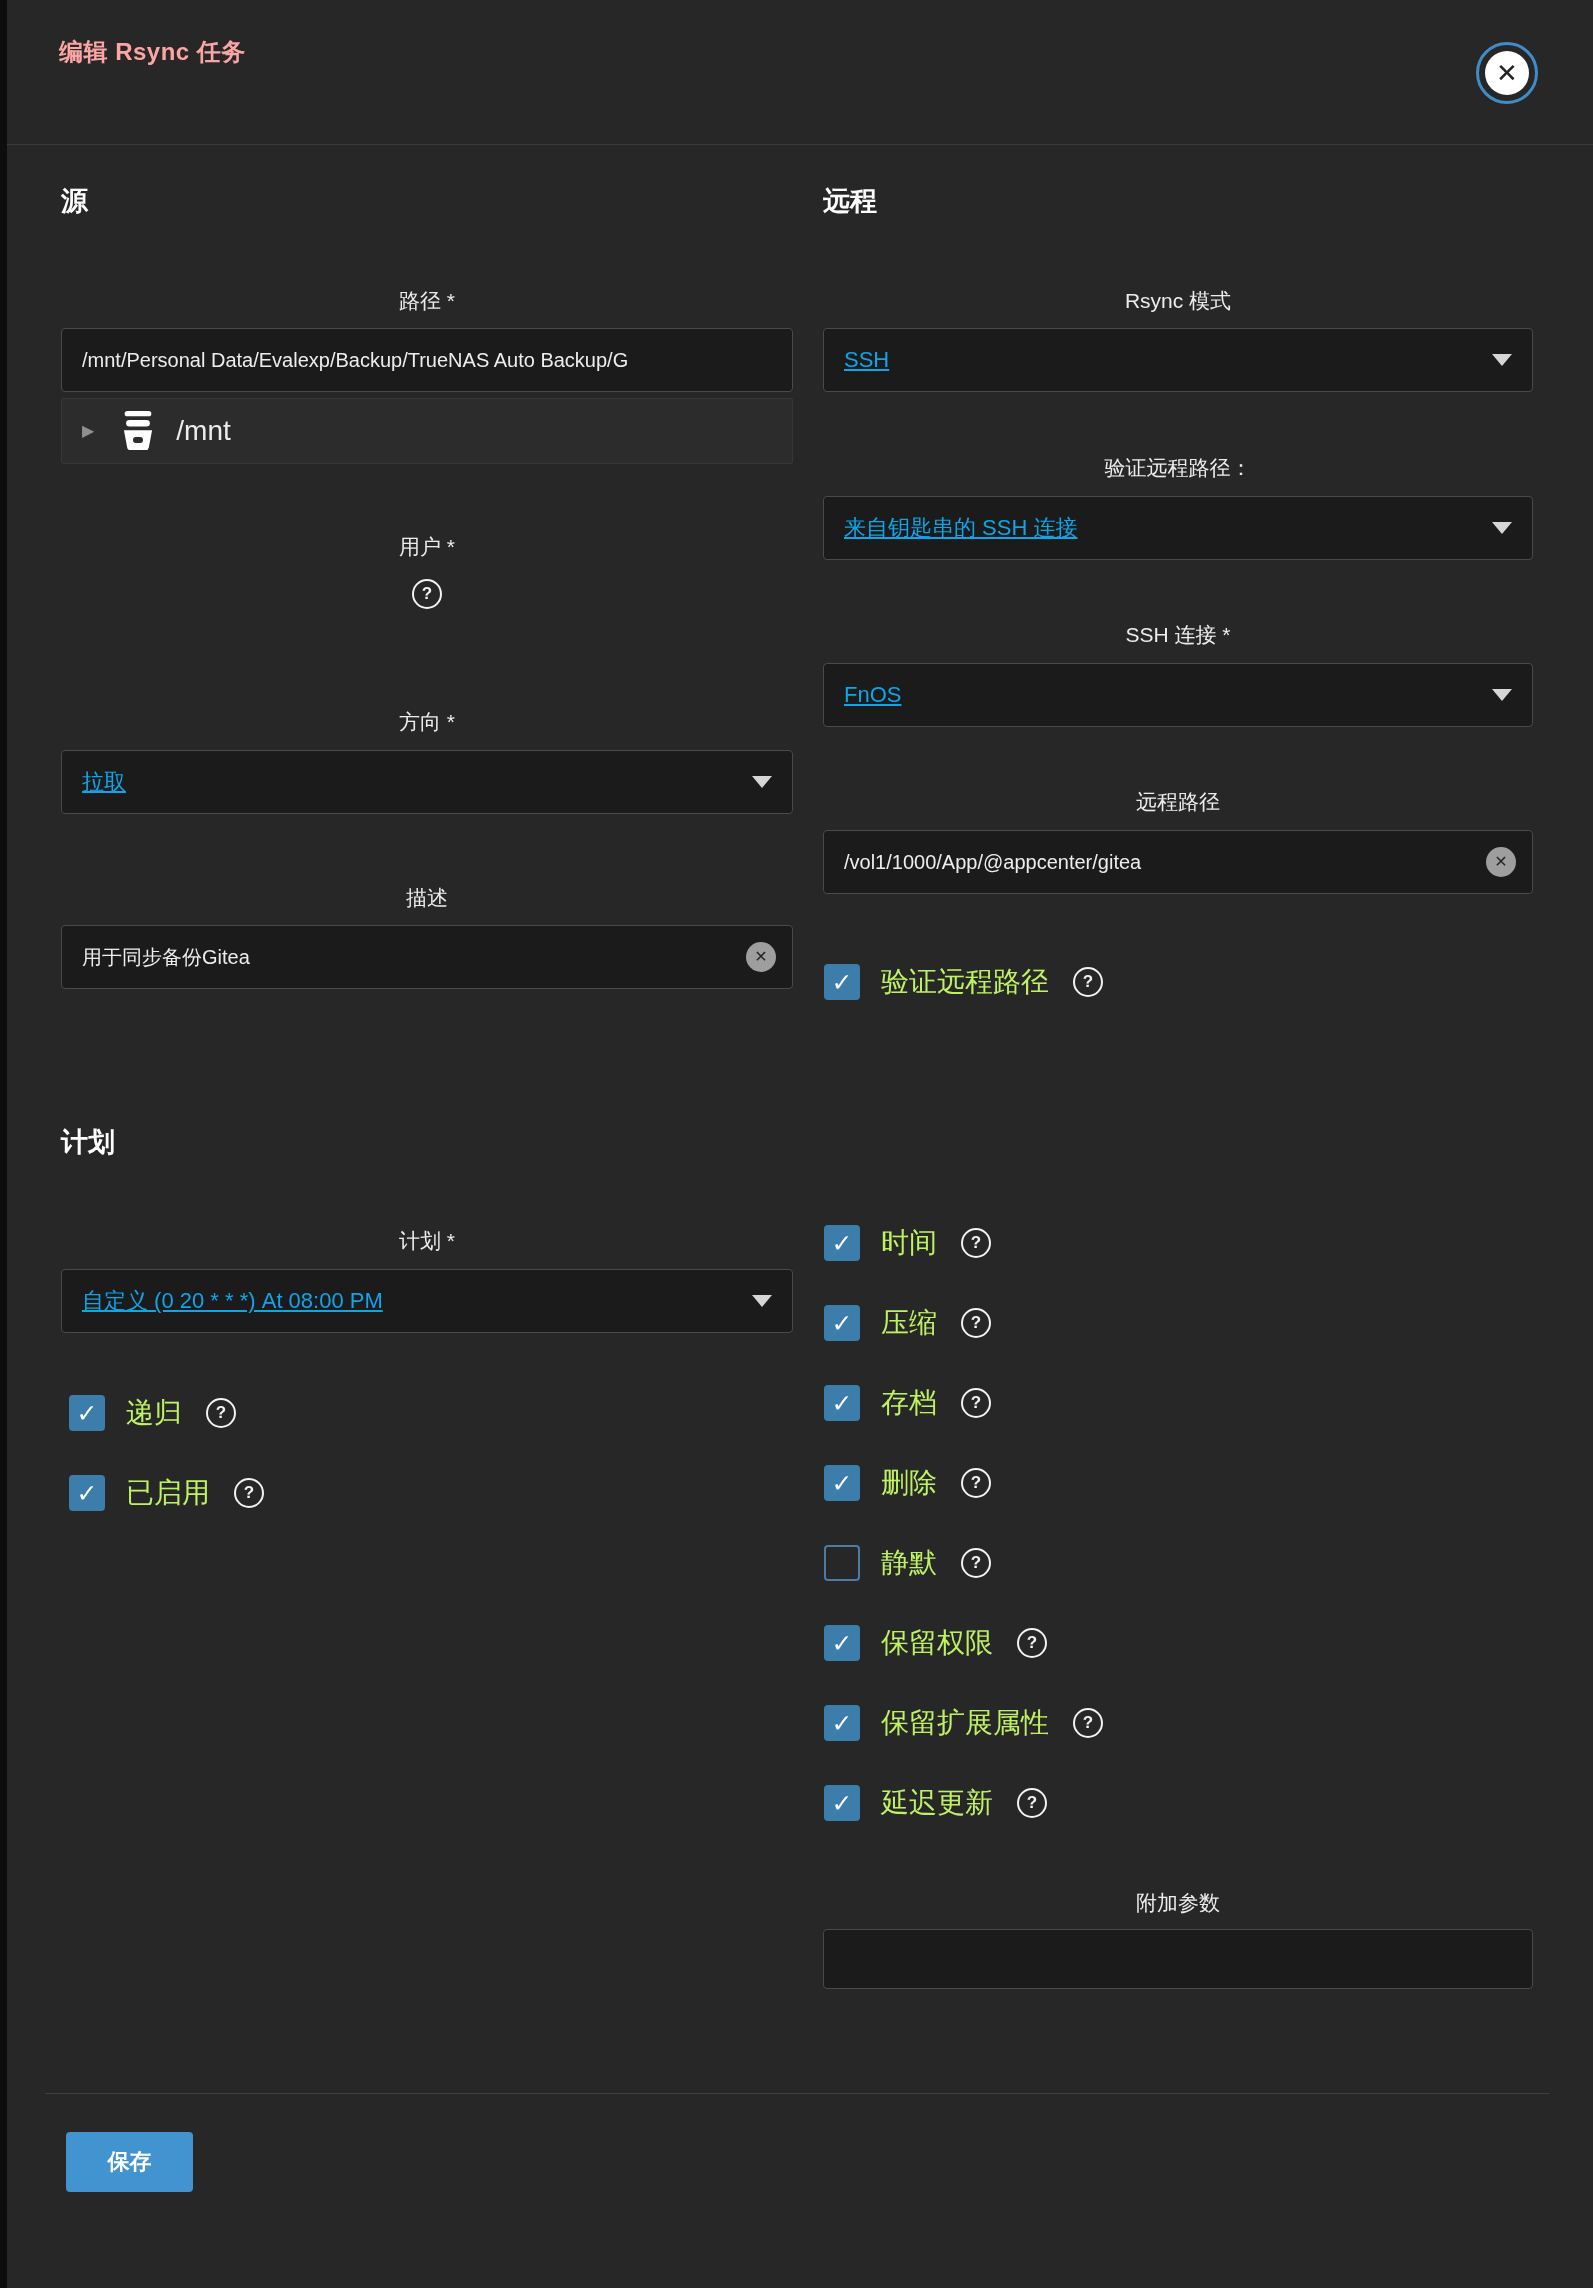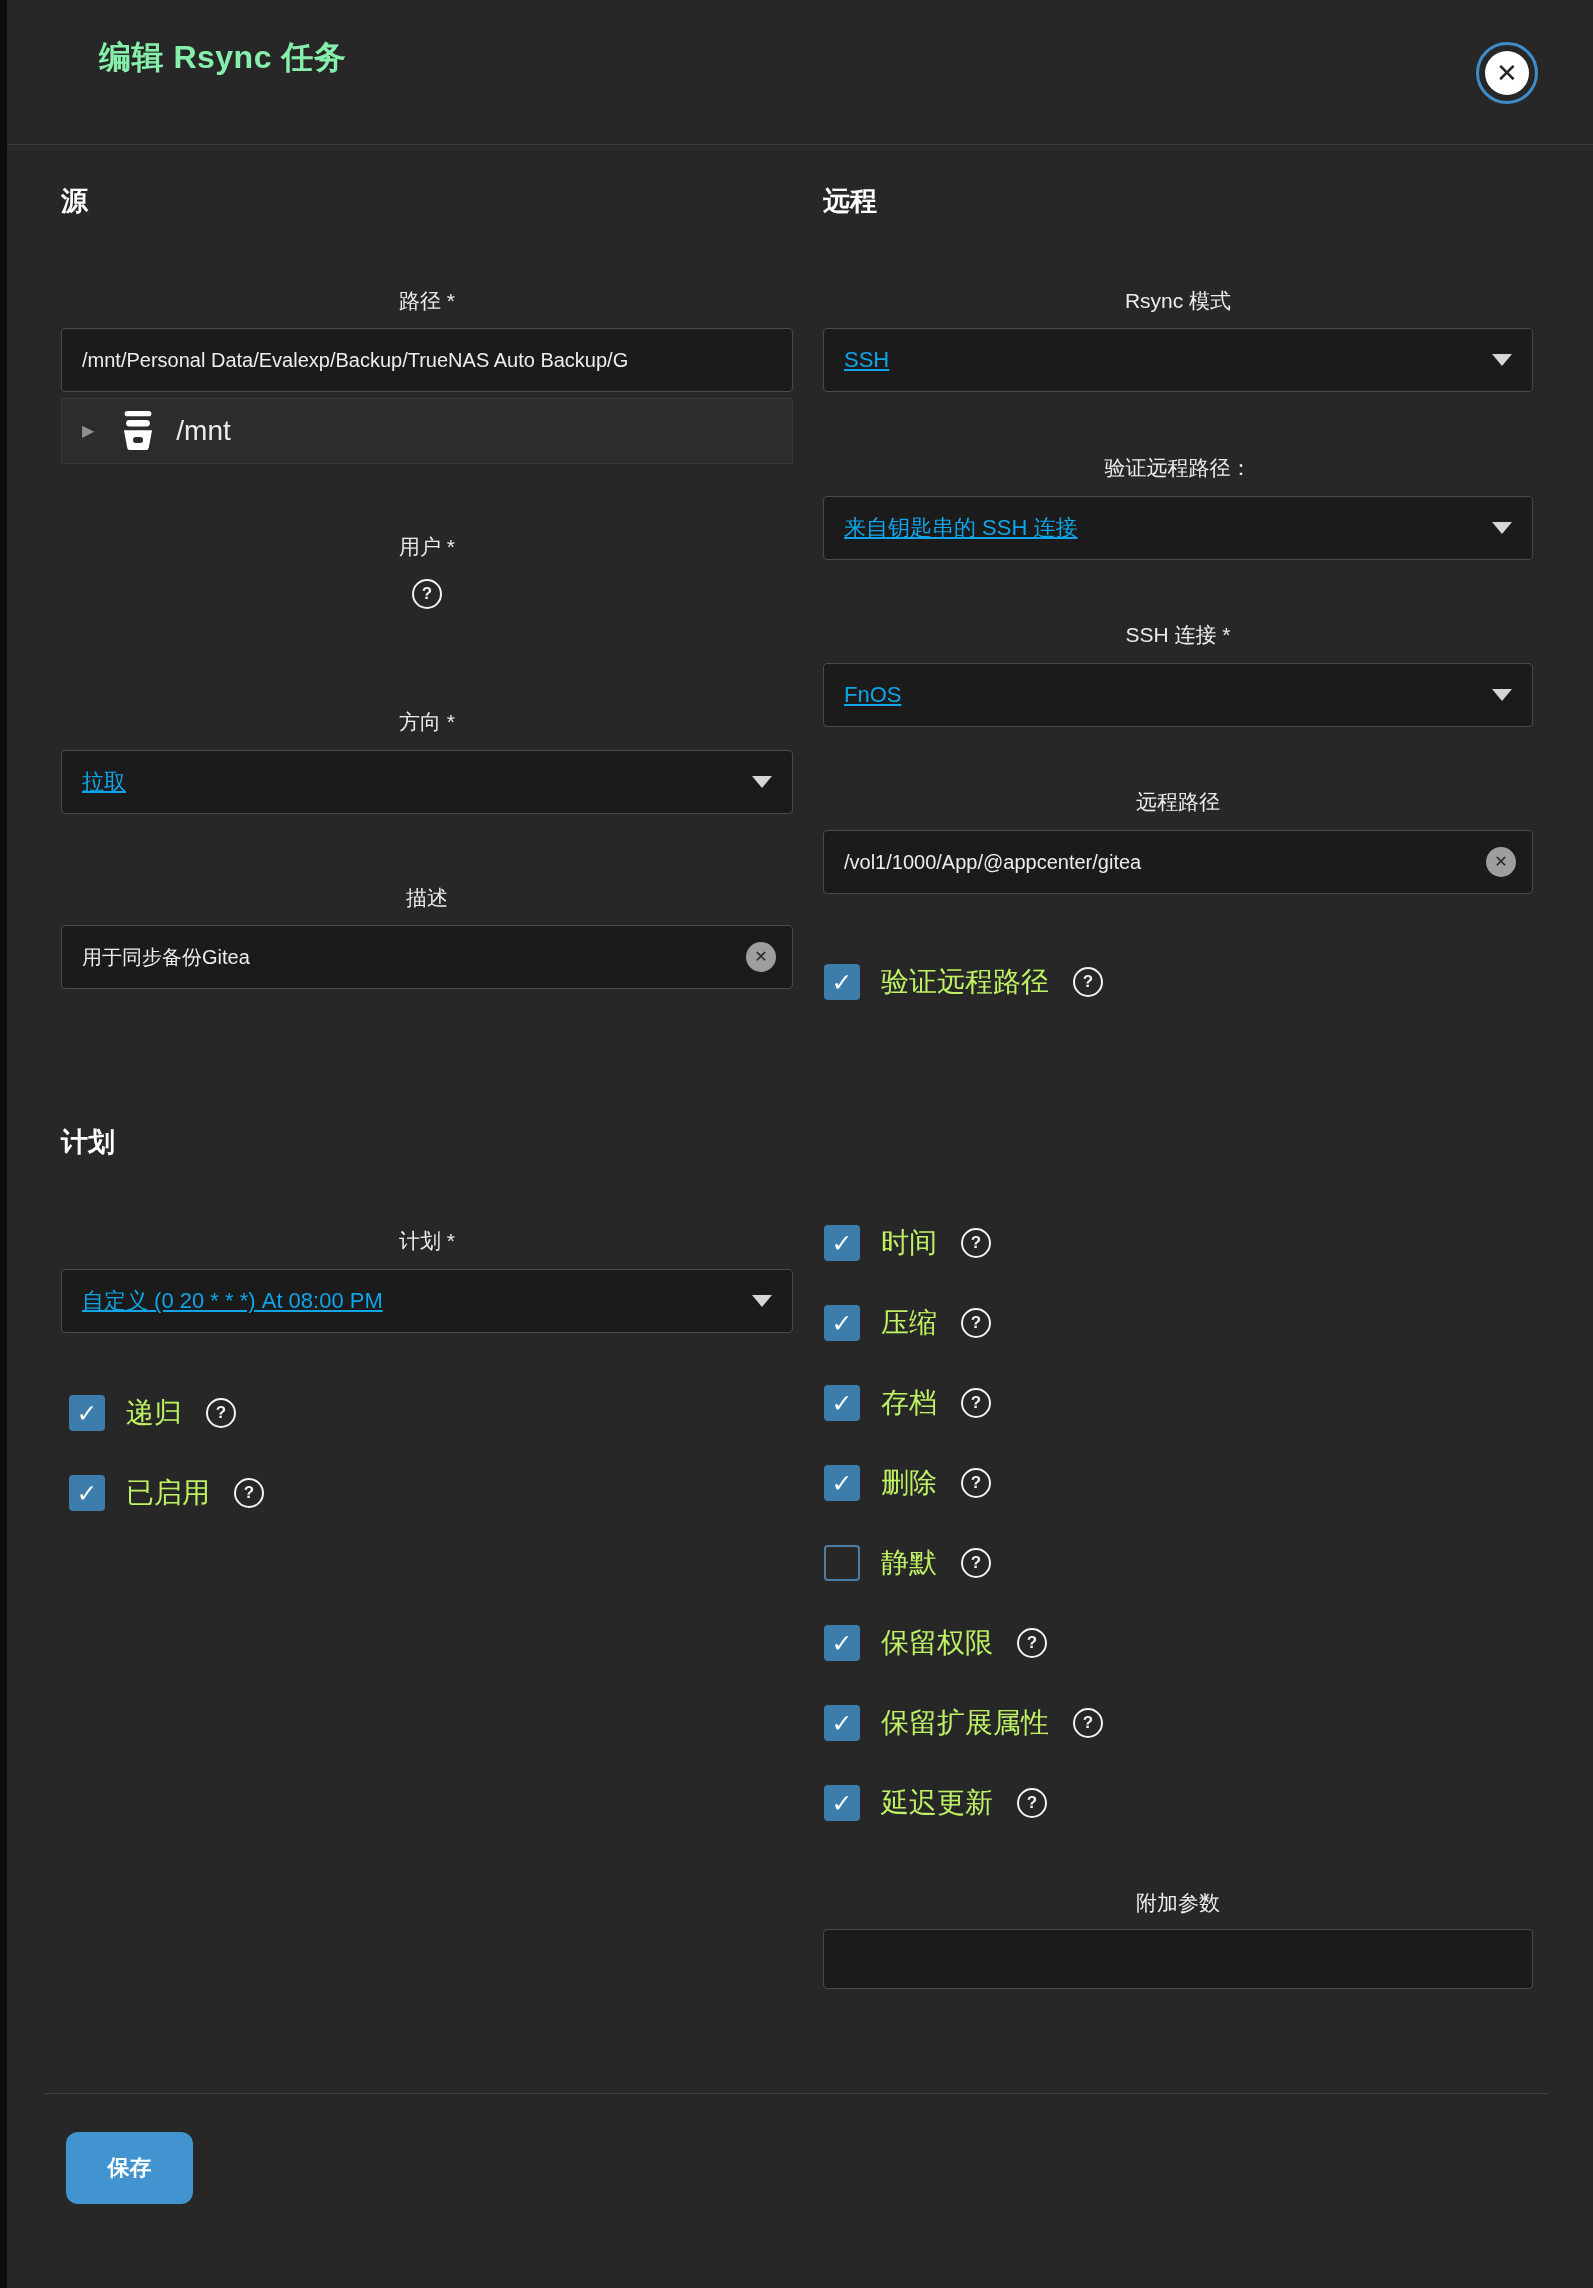--- a/index.html
+++ b/index.html
@@ -13,21 +13,21 @@
   .dialog {
     position:absolute; left:7px; top:0; width:1587px; height:2289px;
     background:var(--dialog_bg,#272727);
   }
   .header {
     position:absolute; left:0; top:0; width:100%; height:145px;
     border-bottom:1px solid #3b3b3b;
   }
   .title {
     position:absolute; left:52px; top:36px;
-    font-size:32px; font-weight:700; color:#86efac; letter-spacing:0.5px;margin-left:40px;
+    font-size:24px; font-weight:700; color:#fca5a5; letter-spacing:0.5px;
   }
   .close-btn {
     position:absolute; left:1469px; top:42px; width:62px; height:62px;
     border-radius:50%; border:3px solid var(--focus_ring,#3f8cc9);
     background:transparent; display:flex; align-items:center; justify-content:center;
     cursor:pointer;
   }
   .close-btn .close-circle {
     width:44px; height:44px; border-radius:50%; background:#ffffff;
     display:flex; align-items:center; justify-content:center;
@@ -98,22 +98,22 @@
   .cb:not(.checked) .check { visibility:hidden; }
   .cb-label { margin-left:21px; font-size:28px; color:#bef264; white-space:nowrap; }
   .cb-row .help { margin-left:24px; }
 
   .options-list { position:absolute; display:flex; flex-direction:column; gap:44px; }
 
   .footer-divider {
     position:absolute; left:38px; top:2093px; width:1504px; height:1px; background:#404040;
   }
   .save-btn {
-    position:absolute; left:59px; top:2132px; width:127px; height:72px;
-    background:var(--accent_button,#4294d0); border:0; border-radius:12px;
+    position:absolute; left:59px; top:2132px; width:127px; height:60px;
+    background:var(--accent_button,#4294d0); border:0; border-radius:4px;
     color:#ffffff; font-size:22px; font-weight:700; font-family:inherit; cursor:pointer;
   }
   .backdrop-strip {
     position:absolute; left:0; top:0; width:7px; height:2289px; background:#0d0d0d;
   }
 </style>
 </head>
 <body>
 
 <div class="backdrop-strip"></div>

